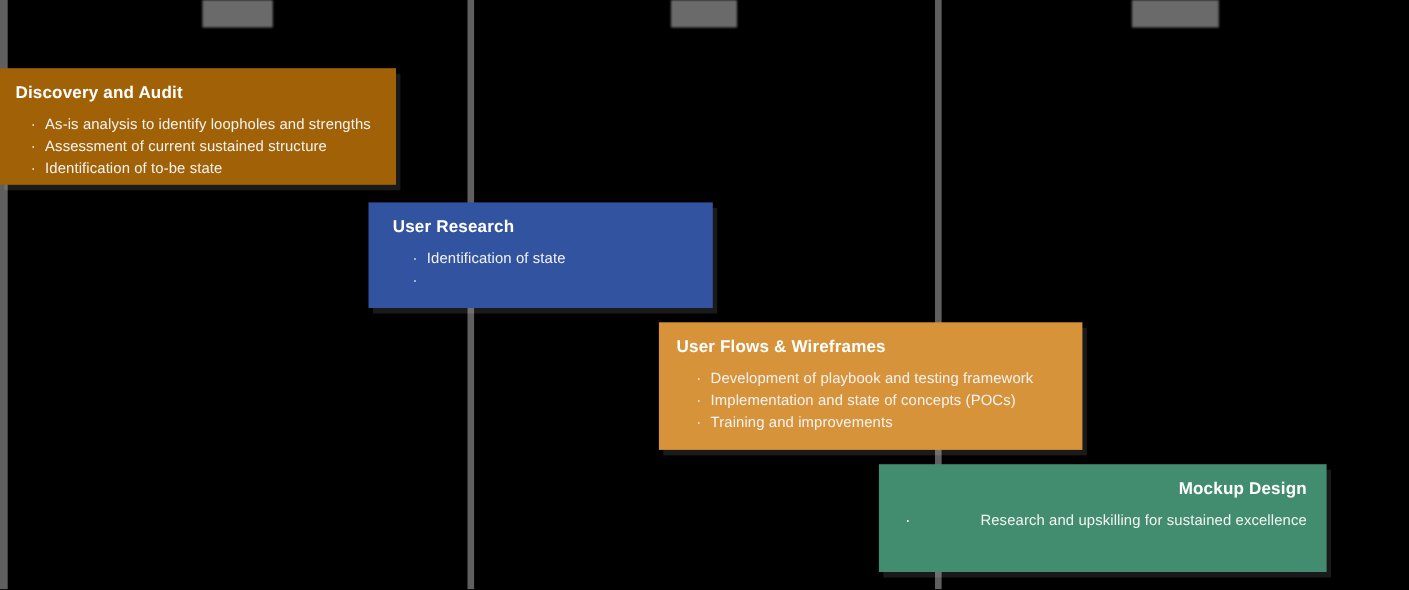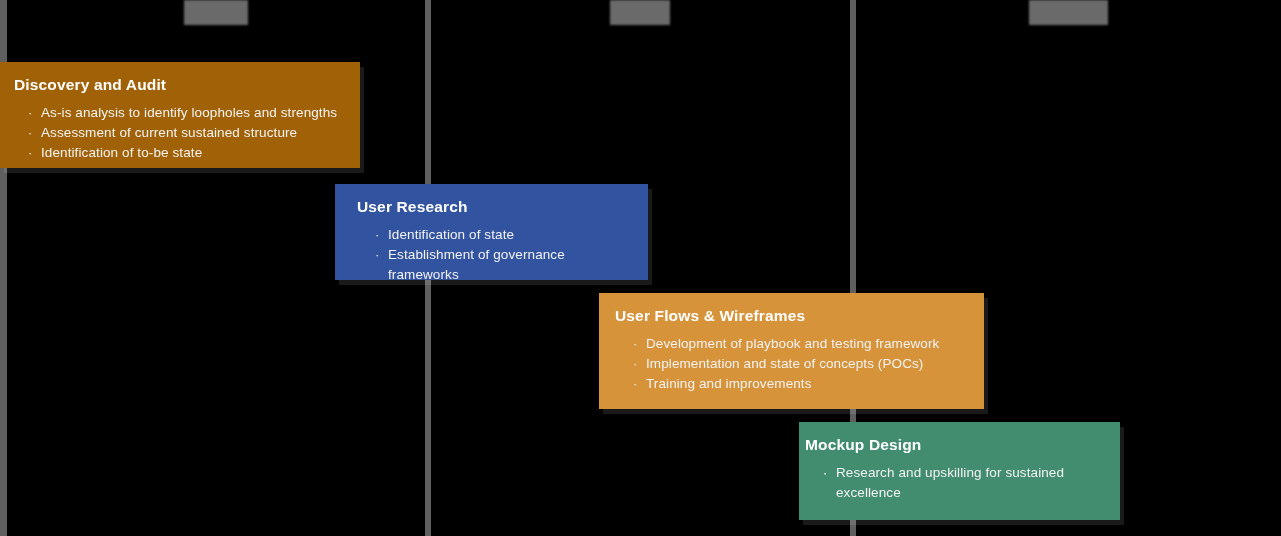--- a/index.html
+++ b/index.html
@@ -90,21 +90,21 @@
     top: 0;
     font-size: 13.5px;
     line-height: 1.5;
     color: #f3f3f3;
   }
 
   
   .card.c1 { left: 0px;   top: 62px;  width: 360px; height: 106px; background: #5d4bb3; }
   .card.c2 { left: 295px; top: 184px; width: 313px; height: 96px;  background: #32539f; padding-left: 22px; margin-left: 40px; }
   .card.c3 { left: 599px; top: 293px; width: 385px; height: 116px; background: #d6933a; padding-left: 16px; }
-  .card.c4 { left: 799px; top: 422px; width: 321px; height: 98px;  background: #428d70; padding-left: 6px; }
+  .card.c4 { left: 799px; top: 422px; width: 407px; height: 98px;  background: #428d70; padding-left: 6px; text-align: right; }
 
   .card.c2 .card-list, .card.c3 .card-list, .card.c4 .card-list { padding-left: 18px; }
 </style>
 </head>
 <body>
 
 <div id="stage">
 
   <div class="divider left-edge" style="background: rgb(95, 95, 95);"></div>
   <div class="divider d1" style="background: rgb(95, 95, 95);"></div>
@@ -126,21 +126,21 @@
       <li><span class="bullet">·</span><span>As-is analysis to identify loopholes and strengths</span></li>
       <li><span class="bullet">·</span><span>Assessment of current sustained structure</span></li>
       <li><span class="bullet">·</span><span>Identification of to-be state</span></li>
     </ul>
   </div>
 
   <div class="card c2" style="background: rgb(50, 83, 159);">
     <div class="card-title">User Research</div>
     <ul class="card-list">
       <li><span class="bullet">·</span><span>Identification of state</span></li>
-      <li><span class="bullet">·</span><span>Establishment of governance frameworks</span></li>
+      <li><span class="bullet">·</span></li>
     </ul>
   </div>
 
   <div class="card c3" style="background: rgb(214, 147, 58);">
     <div class="card-title">User Flows &amp; Wireframes</div>
     <ul class="card-list">
       <li><span class="bullet">·</span><span>Development of playbook and testing framework</span></li>
       <li><span class="bullet">·</span><span>Implementation and state of concepts (POCs)</span></li>
       <li><span class="bullet">·</span><span>Training and improvements</span></li>
     </ul>

